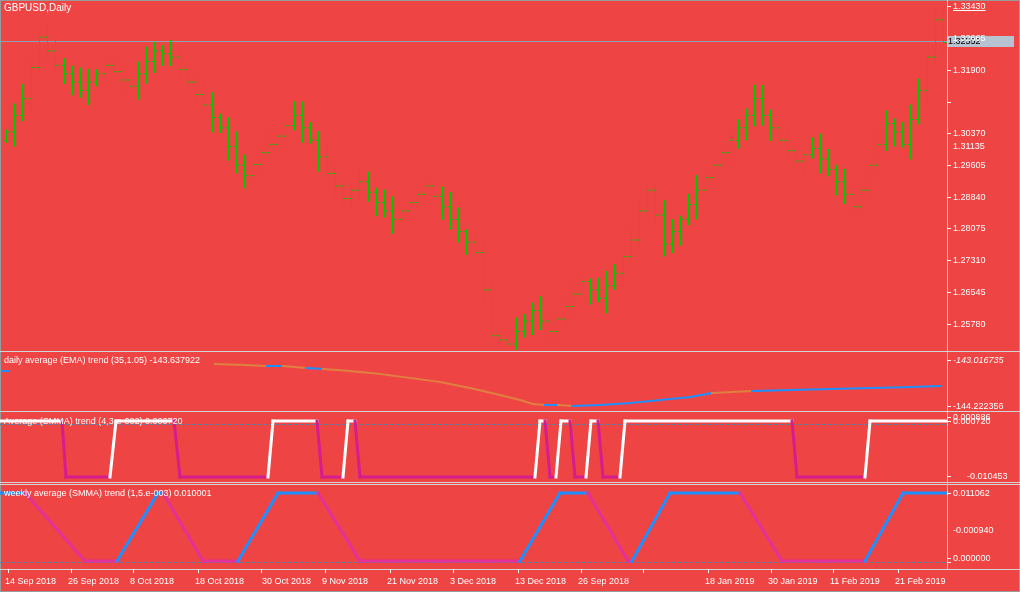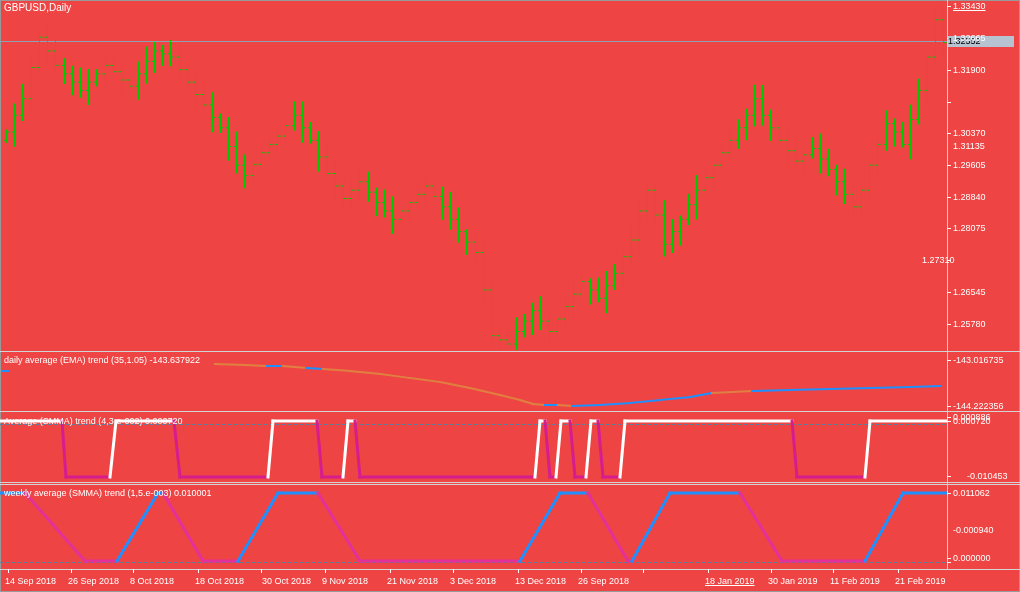--- a/index.html
+++ b/index.html
@@ -162,43 +162,43 @@
 
   <div id="labels">
       <div class="txt" style="left: 953px; top: 1px; text-decoration: underline;">1.33430</div>
       <div class="txt" style="left: 953px; top: 33px;">1.32665</div>
       <div class="txt" style="left: 953px; top: 65px;">1.31900</div>
       <div class="txt" style="left: 953px; top: 105px; margin-top: 36px;">1.31135</div>
       <div class="txt" style="left: 953px; top: 128px;">1.30370</div>
       <div class="txt" style="left: 953px; top: 160px;">1.29605</div>
       <div class="txt" style="left: 953px; top: 192px;">1.28840</div>
       <div class="txt" style="left: 953px; top: 223px;">1.28075</div>
-      <div class="txt" style="left: 922px; top: 255px;">1.27310</div>
+      <div class="txt" style="left: 953px; top: 255px;">1.27310</div>
       <div class="txt" style="left: 953px; top: 287px;">1.26545</div>
       <div class="txt" style="left: 953px; top: 319px;">1.25780</div>
-      <div class="txt" style="left: 953px; top: 355px;">-143.016735</div>
+      <div class="txt" style="left: 953px; top: 355px; font-style: italic;">-143.016735</div>
       <div class="txt" style="left: 953px; top: 401px;">-144.222356</div>
       <div class="txt" style="left: 953px; top: 412px;">0.000886</div>
       <div class="txt" style="left: 953px; top: 416px;">0.000720</div>
       <div class="txt" style="left: 953px; top: 471px; margin-left: 14px;">-0.010453</div>
       <div class="txt" style="left: 953px; top: 488px;">0.011062</div>
       <div class="txt" style="left: 953px; top: 553px;">0.000000</div>
       <div class="txt" style="left: 953px; top: 525px;">-0.000940</div>
       <div class="txt" style="left: 5px; top: 576px;">14 Sep 2018</div>
       <div class="txt" style="left: 68px; top: 576px;">26 Sep 2018</div>
       <div class="txt" style="left: 130px; top: 576px;">8 Oct 2018</div>
       <div class="txt" style="left: 195px; top: 576px;">18 Oct 2018</div>
       <div class="txt" style="left: 262px; top: 576px;">30 Oct 2018</div>
       <div class="txt" style="left: 322px; top: 576px;">9 Nov 2018</div>
       <div class="txt" style="left: 387px; top: 576px;">21 Nov 2018</div>
       <div class="txt" style="left: 450px; top: 576px;">3 Dec 2018</div>
       <div class="txt" style="left: 515px; top: 576px;">13 Dec 2018</div>
       <div class="txt" style="left: 578px; top: 576px;">26 Sep 2018</div>
       <div class="txt" style="left: 640px; top: 604px; font-weight: bold;">8 Jan 2019</div>
-      <div class="txt" style="left: 705px; top: 576px; text-decoration: underline;">18 Jan 2019</div>
+      <div class="txt" style="left: 705px; top: 576px;">18 Jan 2019</div>
       <div class="txt" style="left: 768px; top: 576px;">30 Jan 2019</div>
       <div class="txt" style="left: 830px; top: 576px;">11 Feb 2019</div>
       <div class="txt" style="left: 895px; top: 576px;">21 Feb 2019</div>
     </div>
 
   <div class="hotzone" style="left:0;top:0;width:947px;height:351px;"></div>
   <div class="hotzone" style="left:0;top:352px;width:947px;height:58px;"></div>
   <div class="hotzone" style="left:0;top:412px;width:947px;height:69px;"></div>
   <div class="hotzone" style="left:0;top:485px;width:947px;height:84px;"></div>
   <div class="hotzone" style="left:948px;top:0;width:72px;height:569px;"></div>

